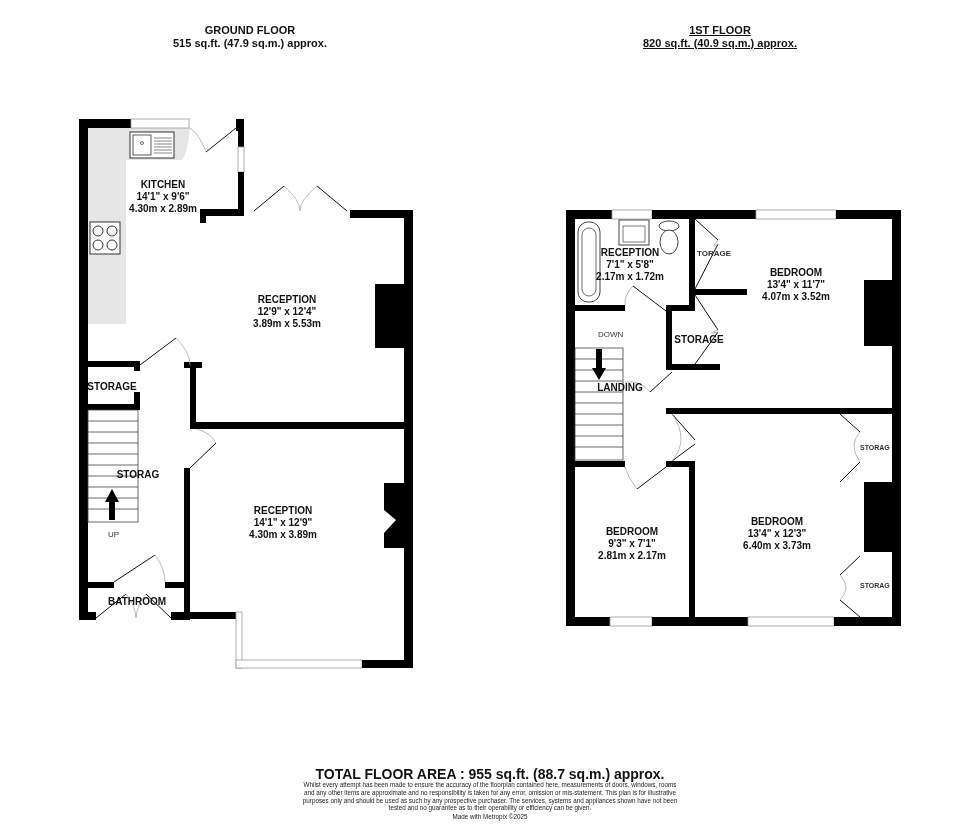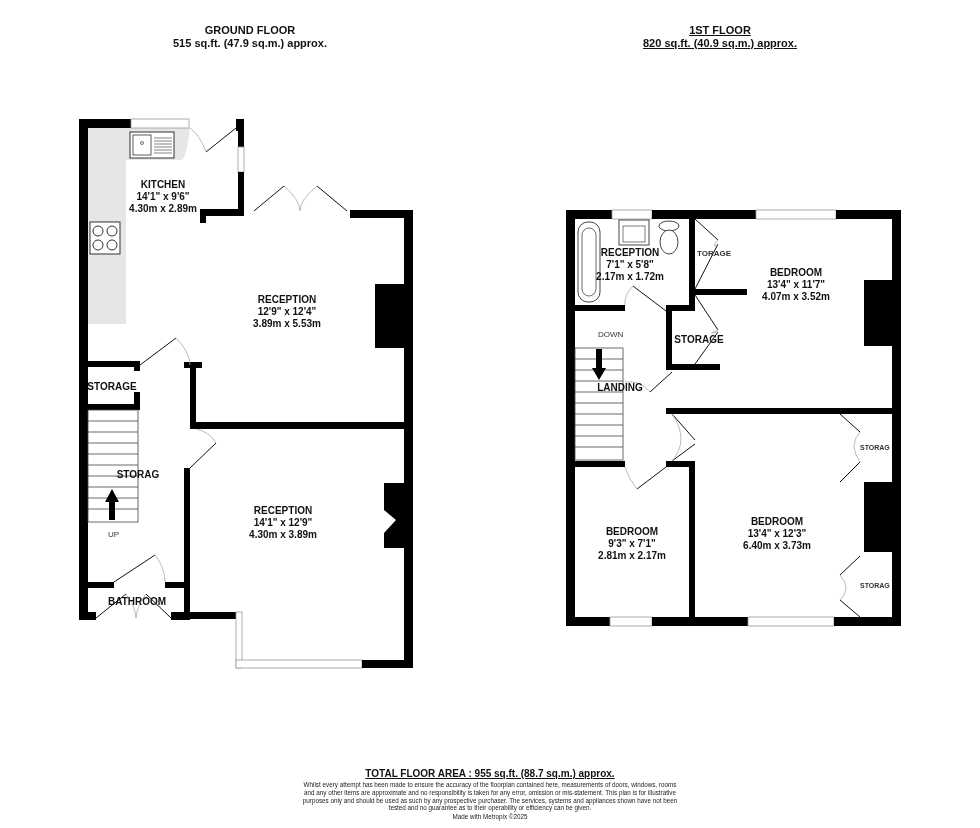--- a/index.html
+++ b/index.html
@@ -5,21 +5,21 @@
   html, body { margin:0; padding:0; background:#ffffff; }
   body { width:980px; height:828px; position:relative; overflow:hidden;
          font-family:"Liberation Sans", sans-serif; color:#111; }
   .floor-heading { position:absolute; text-align:center; font-weight:bold; font-size:11px; line-height:13px; }
   .floor-heading .title { display:block; }
   .plan { position:absolute; left:0; top:0; }
   .room-label { position:absolute; text-align:center; font-weight:bold; font-size:10px; line-height:12px; white-space:nowrap; transform:translateX(-50%); }
   .room-label span { display:block; }
   .small-label { position:absolute; font-size:8px; color:#333; white-space:nowrap; }
   .footer { position:absolute; left:300px; width:380px; top:768px; text-align:center; }
-  .footer .total { font-weight:bold; font-size:10px; line-height:12px;text-decoration:underline; }
+  .footer .total { font-weight:bold; font-size:14px; line-height:12px; }
   .footer .disclaimer { font-size:6.3px; line-height:7.8px; color:#222; margin-top:1px; }
 </style>
 </head>
 <body>
 
 <div class="floor-heading" style="left:130px; top:24px; width:240px;">
   <span class="title">GROUND FLOOR</span>
   <span class="title">515 sq.ft. (47.9 sq.m.) approx.</span>
 </div>
 <div class="floor-heading" style="left:600px; top:24px; width:240px;text-decoration:underline;">

